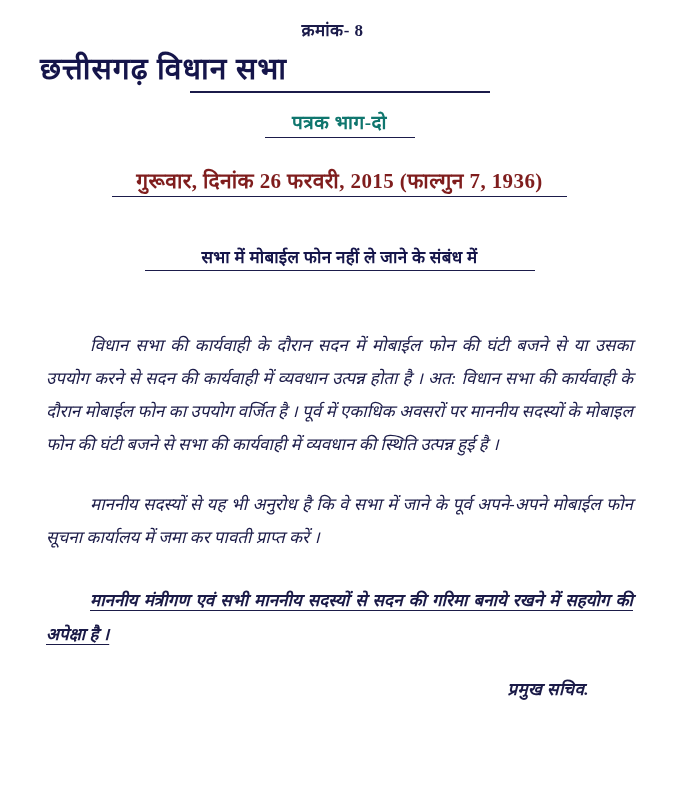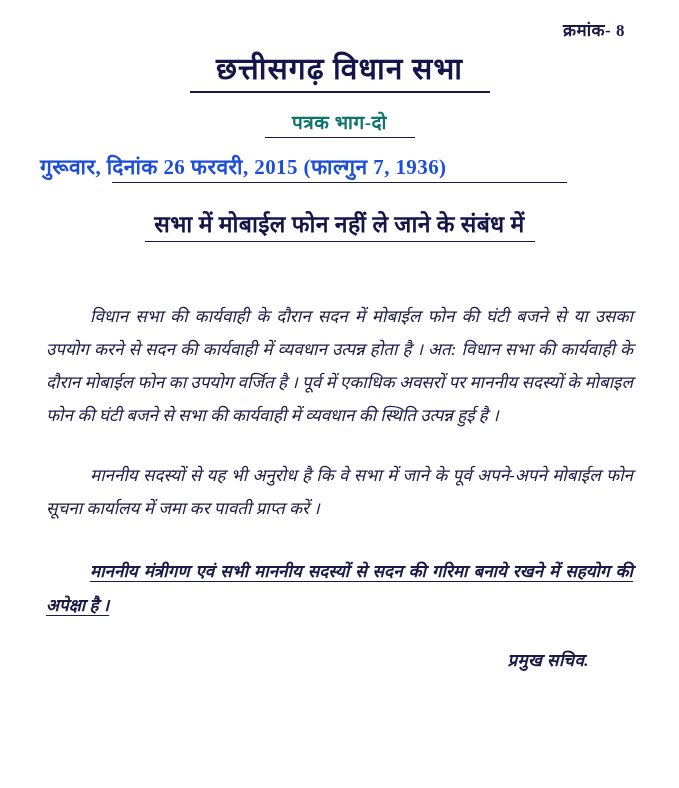--- a/index.html
+++ b/index.html
@@ -16,29 +16,29 @@
     overflow: hidden;
   }
   .page {
     position: relative;
     width: 679px;
     height: 788px;
     box-sizing: border-box;
     padding: 18px 40px 10px 40px;
   }
   .serial-line {
-    text-align: right;
+    text-align: center;
     font-size: 17px;
     font-weight: bold;
     letter-spacing: 0.5px;
     color: #1b1b4a;
     margin: 0 14px 4px 0;
   }
   .title {
-    text-align: center;
+    text-align: left;
     font-size: 30px;
     font-weight: bold;
     letter-spacing: 1px;
     color: #15154a;
     margin-top: 6px;
   }
   .title-underline {
     width: 300px;
     height: 1.5px;
     background: #1b1b4a;
@@ -52,38 +52,39 @@
     margin-top: 16px;
     letter-spacing: 0.5px;
   }
   .subtitle-underline {
     width: 150px;
     height: 1.2px;
     background: #1b1b4a;
     margin: 2px auto 0 auto;
   }
   .datebar {
+    text-align: center;
     font-size: 21px;
     font-weight: bold;
-    color: #1d4ed8;
-    margin-top: 14px;
+    color: #7f1d1d;
+    margin-top: 28px;
     letter-spacing: 0.4px;
   }
   .datebar-underline {
     width: 455px;
     height: 1.2px;
     background: #1b1b4a;
     margin: 2px auto 0 auto;
   }
   .heading {
     text-align: center;
-    font-size: 23px;
+    font-size: 17px;
     font-weight: bold;
     color: #15154a;
-    margin-top: 24px;
+    margin-top: 48px;
     letter-spacing: 0.3px;
   }
   .heading-underline {
     width: 390px;
     height: 1.2px;
     background: #1b1b4a;
     margin: 2px auto 0 auto;
   }
   .body-block {
     margin-top: 58px;

